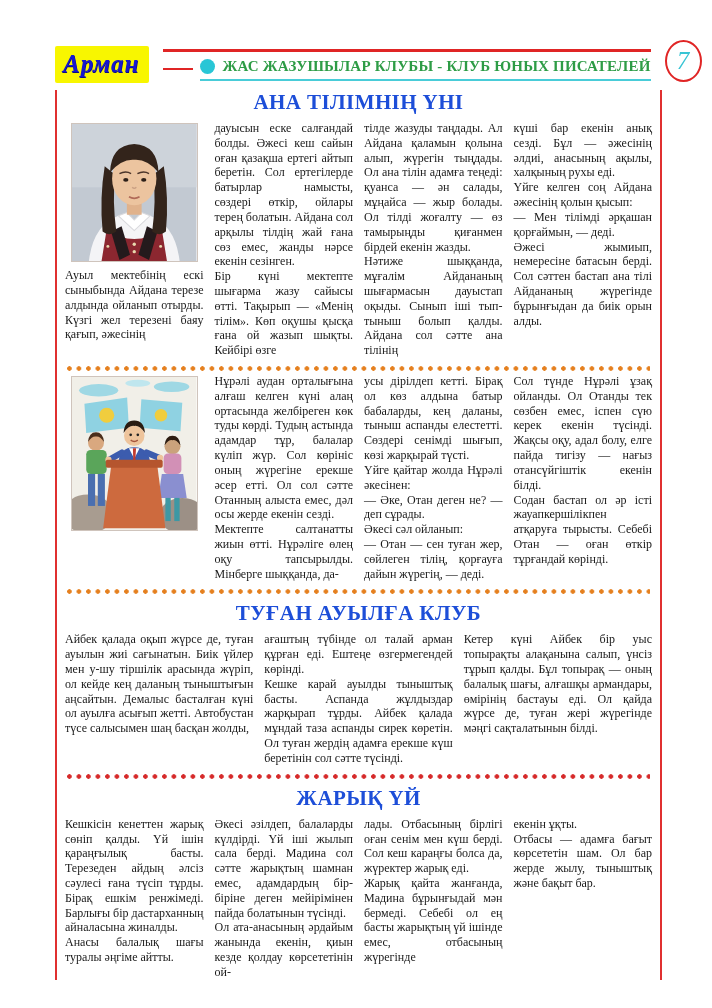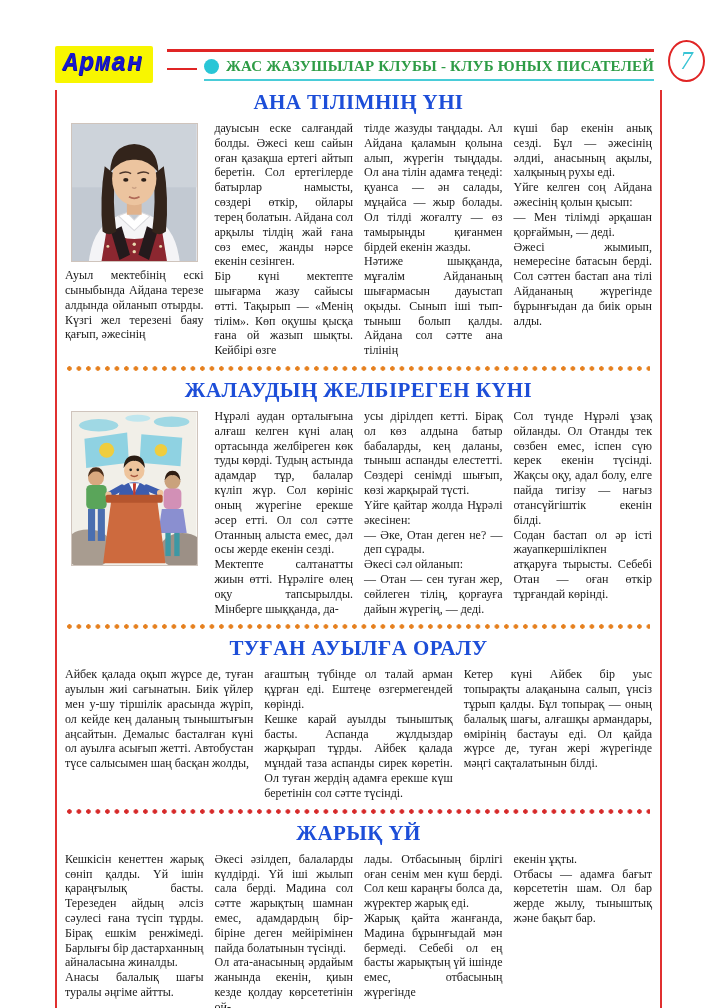--- a/index.html
+++ b/index.html
@@ -6,21 +6,21 @@
   html,body { margin:0; padding:0; }
   body {
     width:712px; height:1008px; background:#ffffff; overflow:hidden;
     font-family:"Liberation Serif", serif; color:#1c1c1c; position:relative;
   }
   .page { position:absolute; inset:0; padding:46px 50px 0 55px; }
 
   
   .hdr { display:flex; align-items:flex-start; }
   .logo {
-    background:#f8f600; color:#1717cf; font-family:Liberation Mono, monospace;
+    background:#f8f600; color:#1717cf; font-family:Liberation Serif, serif;
     font-weight:bold; font-style:italic; font-size:25px; line-height:1;
     padding:5px 10px 7px 8px; letter-spacing:1px; border-radius:2px;
     text-shadow:0.5px 0.5px 0 #0b0b8a;
   }
   .hdr-mid { flex:1; margin:3px 10px 0 14px; }
   .rule-top { height:2.5px; background:#e02525; margin-bottom:6px; }
   .midrow { display:flex; align-items:center; }
   .rule-left { flex:1; height:2.5px; background:#e02525; margin-right:7px; min-width:30px; }
   .club-wrap { display:flex; align-items:center; gap:7px; border-bottom:2px solid #49ccd8; padding-bottom:4px; }
   .cyan-dot { width:15px; height:15px; border-radius:50%; background:#29c6d6; flex:0 0 auto; }
@@ -115,21 +115,20 @@
         <div class="col body-text">күші бар екенін анық сезді. Бұл — әжесінің әлдиі, анасының ақылы, халқының рухы еді.
 Үйге келген соң Айдана әжесінің қолын қысып:
 — Мен тілімді әрқашан қорғаймын, — деді.
 Әжесі жымиып, немересіне батасын берді. Сол сәттен бастап ана тілі Айдананың жүрегінде бұрынғыдан да биік орын алды.</div>
       </div>
     </section>
 
     <div class="sep orange"></div>
 
     <section>
-      <h1 class="title">ЖАЛАУДЫҢ ЖЕЛБІРЕГЕН КҮНІ</h1>
       <div class="cols">
         <div class="col">
           <div class="fig">
             <svg viewBox="0 0 140 172" xmlns="http://www.w3.org/2000/svg">
               <rect width="140" height="172" fill="#f1efe8"></rect>
               <ellipse cx="18" cy="154" rx="28" ry="22" fill="#9b8d80" opacity="0.85"></ellipse>
               <ellipse cx="124" cy="156" rx="26" ry="20" fill="#8d7f74" opacity="0.85"></ellipse>
               <ellipse cx="30" cy="15" rx="22" ry="7" fill="#9fd8e4"></ellipse>
               <ellipse cx="112" cy="11" rx="20" ry="6" fill="#9fd8e4"></ellipse>
               <ellipse cx="74" cy="7" rx="14" ry="4" fill="#bfe6ee"></ellipse>
@@ -173,21 +172,21 @@
 Әкесі сәл ойланып:
 — Отан — сен туған жер, сөйлеген тілің, қорғауға дайын жүрегің, — деді.</div>
         <div class="col body-text">Сол түнде Нұрәлі ұзақ ойланды. Ол Отанды тек сөзбен емес, іспен сүю керек екенін түсінді. Жақсы оқу, адал болу, елге пайда тигізу — нағыз отансүйгіштік екенін білді.
 Содан бастап ол әр істі жауапкершілікпен атқаруға тырысты. Себебі Отан — оған өткір тұрғандай көрінді.</div>
       </div>
     </section>
 
     <div class="sep orange"></div>
 
     <section>
-      <h1 class="title">ТУҒАН АУЫЛҒА ОРАЛУ</h1>
+      <h1 class="title">ТУҒАН АУЫЛҒА КЛУБ</h1>
       <div class="cols">
         <div class="col body-text">Айбек қалада оқып жүрсе де, туған ауылын жиі сағынатын. Биік үйлер мен у-шу тіршілік арасында жүріп, ол кейде кең даланың тыныштығын аңсайтын. Демалыс басталған күні ол ауылға асығып жетті. Автобустан түсе салысымен шаң басқан жолды,</div>
         <div class="col body-text">ағаштың түбінде ол талай арман құрған еді. Ештеңе өзгермегендей көрінді.
 Кешке карай ауылды тыныштық басты. Аспанда жұлдыздар жарқырап тұрды. Айбек қалада мұндай таза аспанды сирек көретін. Ол туған жердің адамға ерекше күш беретінін сол сәтте түсінді.</div>
         <div class="col body-text">Кетер күні Айбек бір уыс топырақты алақанына салып, үнсіз тұрып қалды. Бұл топырақ — оның балалық шағы, алғашқы армандары, өмірінің бастауы еді. Ол қайда жүрсе де, туған жері жүрегінде мәңгі сақталатынын білді.</div>
       </div>
     </section>
 
     <div class="sep red"></div>
 

